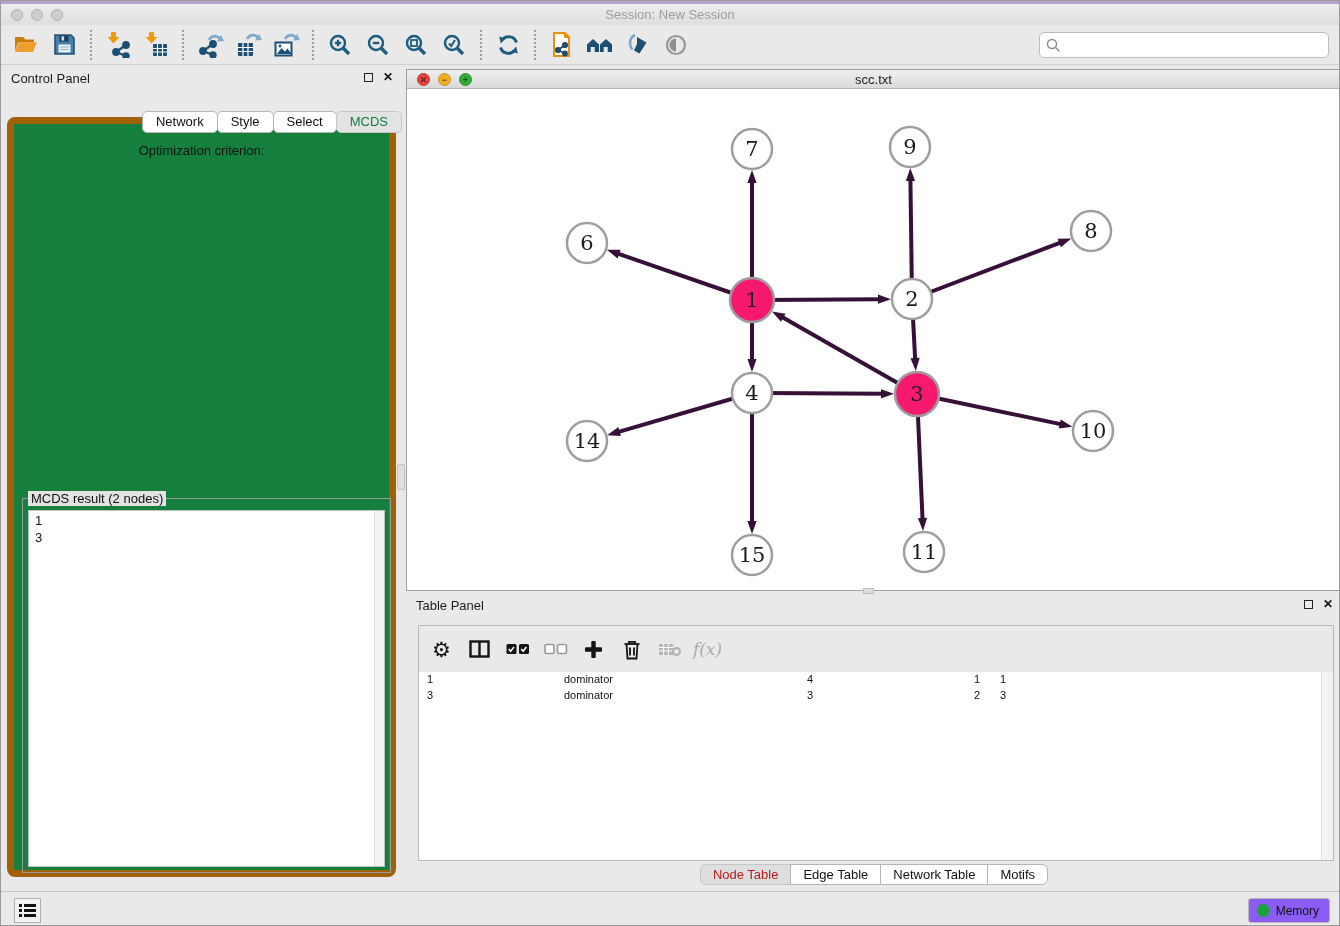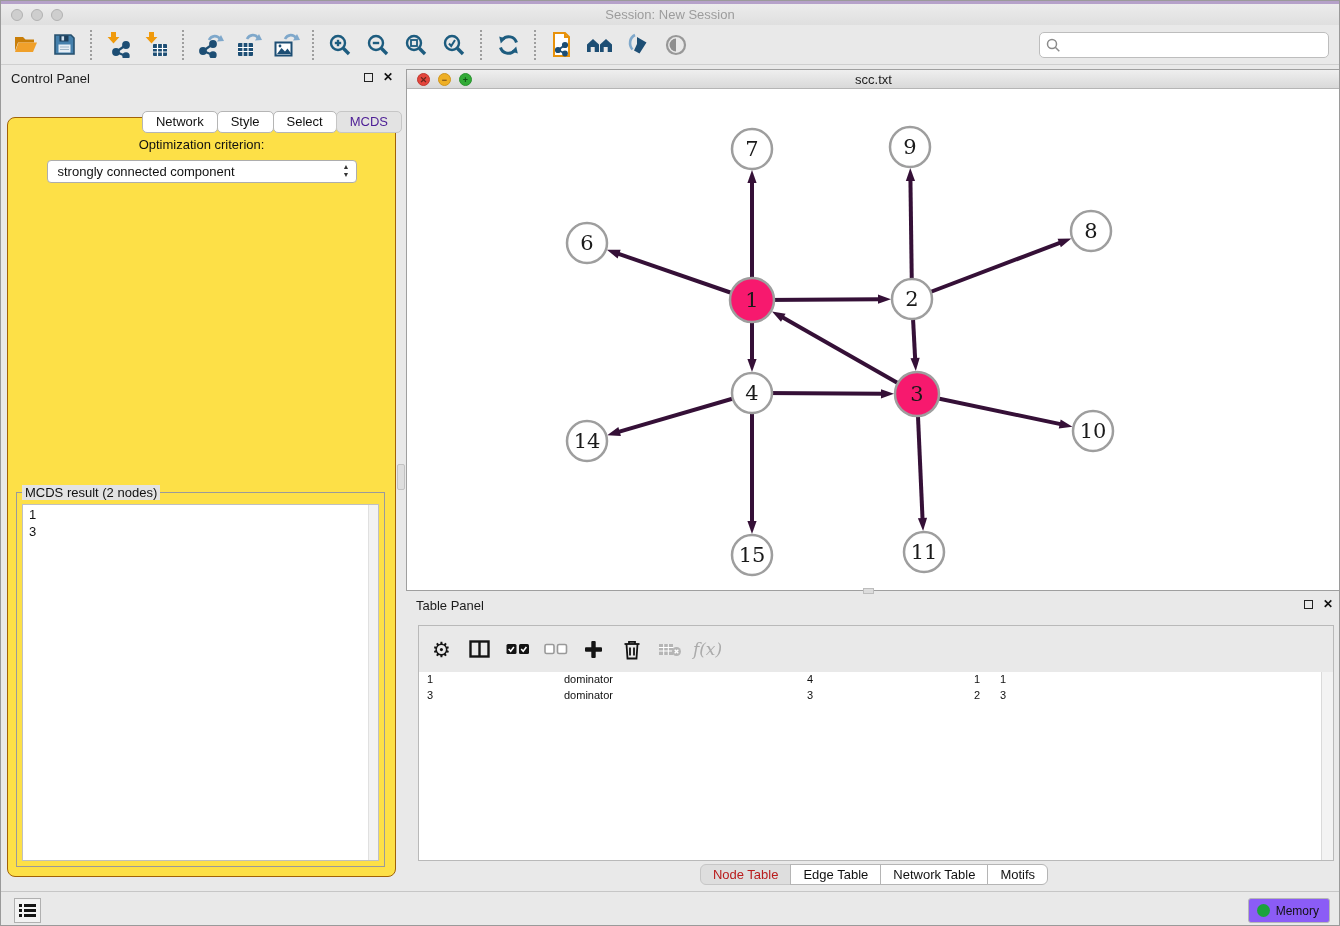--- a/index.html
+++ b/index.html
@@ -31,23 +31,23 @@
 
   
   .control-panel { position:absolute; left:0; top:4px; width:400px; height:816px; }
   .panel-header { position:relative; height:22px; padding:2px 10px; font-size:13px; color:#1c1c1c; }
   .panel-header .win-icons { position:absolute; right:8px; top:3px; display:flex; gap:10px; align-items:center; }
   .float-box { width:9px; height:9px; border:1.5px solid #222; display:inline-block; }
   .close-x { font-size:12px; font-weight:700; color:#111; line-height:10px; }
   .cp-tabs { display:flex; justify-content:flex-end; margin-top:20px; height:22px; position:relative; z-index:2; }
   .tab { border:1px solid #b5b5b5; background:#fff; color:#111; font-size:13px;
          padding:2px 13px; border-radius:5px; margin-right:-1px; }
-  .tab.selected { background:#e3e3e3; color:#4c1d95; border-color:#c6c6c6; }
+  .tab.selected { background:#e3e3e3; color:#15803d; border-color:#c6c6c6; }
   .cp-content { position:absolute; left:6px; right:5px; top:48px; bottom:8px;
-                background:#fde047; border:1px solid #a16207; border-radius:8px; }
+                background:#15803d; border:7px solid #a16207; border-radius:8px; }
   .opt-label { text-align:center; margin-top:19px; font-size:13px; color:#111; }
   .criterion { width:310px; height:23px; margin:8px auto 0; background:#fff;
                border:1px solid #adadad; border-radius:4px; font-size:13px; color:#111;
                display:flex; align-items:center; padding-left:10px; position:relative; }
   .stepper { position:absolute; right:6px; top:2px; display:flex; flex-direction:column; align-items:center; }
   .stepper span { font-size:7px; line-height:8px; color:#333; }
   .btn-row { display:flex; justify-content:center; gap:14px; margin-top:12px; }
   .cp-btn { background:#fff; border:1px solid #adadad; border-radius:5px; font-size:13px;
             color:#111; padding:3px 15px; height:23px; }
   .result-group { position:absolute; left:8px; width:369px; top:374px; height:375px;
@@ -306,27 +306,20 @@
         </span>
       </div>
       <div class="cp-tabs">
           <div class="tab">Network</div>
           <div class="tab">Style</div>
           <div class="tab">Select</div>
           <div class="tab selected">MCDS</div>
         </div>
       <div class="cp-content">
         <div class="opt-label">Optimization criterion:</div>
-        <div class="criterion">
-          <span>strongly connected component</span>
-          <span class="stepper">
-              <span>▲</span>
-              <span>▼</span>
-            </span>
-        </div>
         <div class="result-group">
           <div class="result-legend">MCDS result (2 nodes)</div>
           <pre class="result-text">1
 3</pre>
           <div class="result-scroll"></div>
         </div>
       </div>
     </div>
 
     <div class="v-grip"></div>

